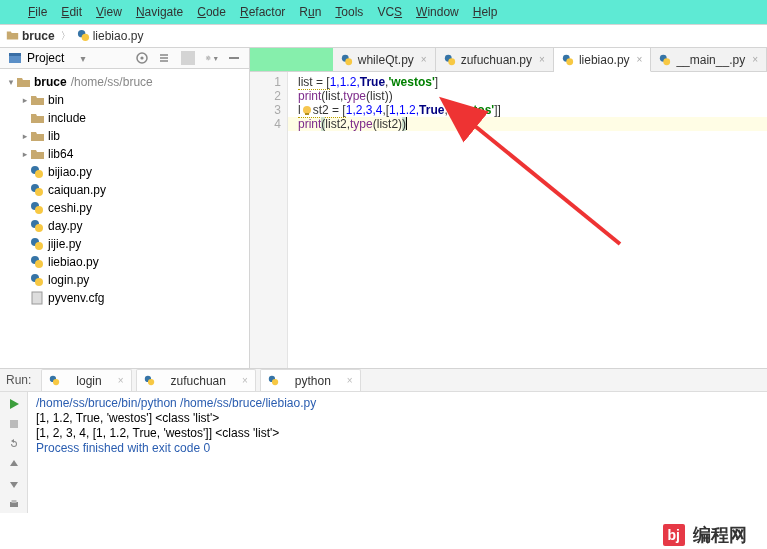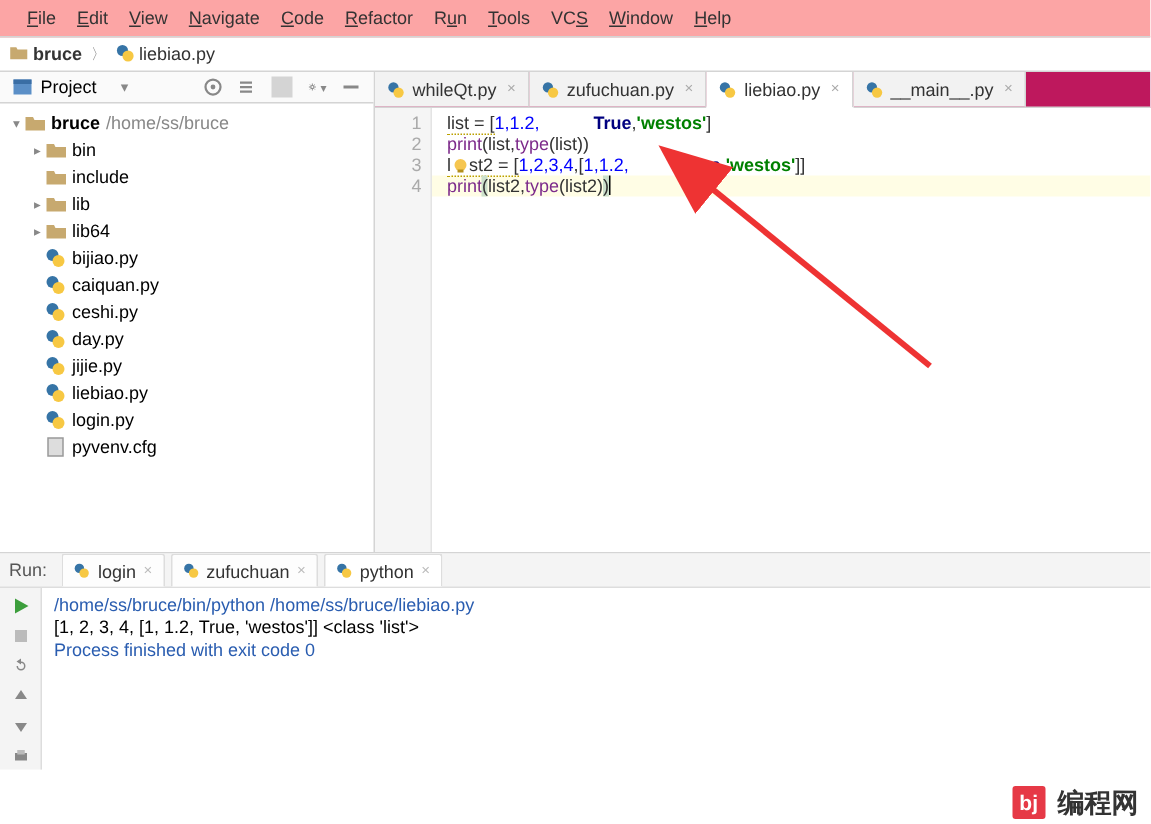--- a/index.html
+++ b/index.html
@@ -1,17 +1,17 @@
 <!DOCTYPE html>
 <html><head>
 <meta charset="utf-8">
 <style>
 * { margin: 0; padding: 0; box-sizing: border-box; font-family: "Segoe UI", Arial, sans-serif; }
 body { width: 767px; height: 549px; overflow: hidden; background: #fff; position: relative; font-size: 12px; color: #333; }
-.menubar { display: flex; align-items: center; padding: 3px 12px; border-bottom: 1px solid #d4d4d4; background: #fca5a5; font-size: 12px; gap: 2px; }
+.menubar { display: flex; align-items: center; padding: 3px 22px; border-bottom: 1px solid #d4d4d4; background: #5eead4; font-size: 12px; gap: 2px; }
 .menubar span { padding: 2px 6px; cursor: pointer; }
 .menubar u { text-decoration: underline; }
 .breadcrumb { display: flex; align-items: center; padding: 4px 6px; border-bottom: 1px solid #d4d4d4; font-size: 12px; gap: 6px; }
 .bc-arrow { color: #888; font-size: 10px; }
 .bc-icon { width: 13px; height: 13px; display: inline-block; margin-right: 3px; vertical-align: -2px; }
 .main { display: flex; height: calc(100% - 30px - 27px - 150px - 22px); }
 .leftcol { width: 250px; border-right: 1px solid #d4d4d4; display: flex; flex-direction: column; }
 .tool-hdr { display: flex; align-items: center; padding: 3px 8px; border-bottom: 1px solid #d4d4d4; background: #fafafa; }
 .tool-hdr .proj-icon { width: 14px; height: 14px; margin-right: 5px; }
 .tool-hdr .label { flex: 1; color: #000; font-size: 12px; }
@@ -22,52 +22,52 @@
 .tree { padding: 4px 4px; overflow-y: auto; flex: 1; font-size: 12px; }
 .tree-item { display: flex; align-items: center; padding: 2px 2px; white-space: nowrap; }
 .tree-item .arrow { width: 10px; display: inline-block; color: #888; font-size: 9px; text-align: center; }
 .tree-item .ficon { width: 14px; height: 14px; margin-right: 4px; display: inline-flex; align-items: center; justify-content: center; }
 .tree-item.root { margin-left: 0; }
 .tree-item.l1 { margin-left: 14px; }
 .tree-item .name { color: #000; }
 .tree-item .name.bold { font-weight: bold; }
 .tree-item .path { color: #888; margin-left: 4px; }
 .rightcol { flex: 1; display: flex; flex-direction: column; }
-.tabs { display: flex; border-bottom: 1px solid #d4d4d4; background: #be185d; height: 24px; }
+.tabs { display: flex; border-bottom: 1px solid #d4d4d4; background: #86efac; height: 24px; justify-content: flex-end; }
 .tab { display: flex; align-items: center; padding: 0 8px; border-right: 1px solid #d4d4d4; font-size: 12px; gap: 5px; cursor: pointer; background: #f2f2f2; }
 .tab.active { background: #fff; border-bottom: 1px solid #fff; margin-bottom: -1px; }
 .tab .pyicon { width: 12px; height: 12px; }
 .tab .close { color: #aaa; font-size: 10px; margin-left: 2px; }
 .editor { display: flex; flex: 1; background: #fff; }
 .gutter { width: 38px; background: #f5f5f5; border-right: 1px solid #e4e4e4; padding-top: 3px; text-align: right; font-family: "Consolas", "Monaco", monospace; font-size: 12px; color: #aaa; }
 .gutter div { padding-right: 6px; line-height: 14px; height: 14px; }
 .code { flex: 1; font-family: "Consolas", "Monaco", monospace; font-size: 12px; padding-top: 3px; line-height: 14px; position: relative; }
 .code .line { height: 14px; padding-left: 10px; white-space: pre; }
 .code .line.current { background: #fffde5; }
 .code .num { color: #0000ff; }
 .code .str { color: #008000; font-weight: bold; }
 .code .fn { color: #7d2b8b; }
-.code .boolw { color: #000080; font-weight: bold; margin-left: 36px; }
+.code .boolw { color: #000080; font-weight: bold; }
 .code .caret { border-left: 1px solid #000; display: inline-block; height: 13px; vertical-align: -2px; }
 .code .warn { border-bottom: 1px dotted #bba000; }
 .code .paren-hl { background: #cce0cc; }
 .arrow-overlay { position: absolute; left: 280px; top: 64px; pointer-events: none; }
 .runpanel { height: 145px; border-top: 1px solid #d4d4d4; display: flex; flex-direction: column; }
 .runtabs { display: flex; align-items: center; background: #f4f4f4; border-bottom: 1px solid #ddd; height: 24px; padding-left: 6px; font-size: 12px; gap: 4px; }
 .runtabs .rlabel { color: #555; margin-right: 6px; }
-.runtab { display: flex; align-items: center; padding: 0 7px; border: 1px solid #ddd; border-bottom: none; border-radius: 2px 2px 0 0; background: #fdfdfd; height: 22px; gap: 5px; cursor: pointer; }
+.runtab { display: flex; align-items: center; padding: 0 7px; border: 1px solid #ddd; border-bottom: none; border-radius: 2px 2px 0 0; background: #fdfdfd; height: 22px; gap: 16px; cursor: pointer; }
 .runtab.active { background: #fff; }
 .runtab .pyicon { width: 11px; height: 11px; }
 .runtab .close { color: #bbb; font-size: 10px; }
 .runbody { flex: 1; display: flex; }
 .runside { width: 28px; background: #f4f4f4; border-right: 1px solid #ddd; display: flex; flex-direction: column; align-items: center; padding-top: 3px; gap: 2px; }
 .runside span { width: 18px; height: 18px; display: inline-flex; align-items: center; justify-content: center; cursor: pointer; }
 .runout { flex: 1; font-family: "Consolas", "Monaco", monospace; font-size: 12px; padding: 4px 8px; color: #000; line-height: 15px; }
 .runout .blue { color: #2a5db0; }
-.statusbar-right { position: absolute; bottom: 2px; right: 8px; display: flex; align-items: center; gap: 8px; }
+.statusbar-right { position: absolute; bottom: 2px; right: 20px; display: flex; align-items: center; gap: 8px; }
 .logo-badge { background: #e63946; color: #fff; padding: 3px 5px; font-weight: bold; font-size: 14px; border-radius: 2px; }
 .cn-text { font-size: 18px; font-weight: bold; color: #333; }
 svg.dir-icon path { fill: #c7a96f; }
 svg.py-icon circle.c1 { fill: #3674a6; }
 svg.py-icon circle.c2 { fill: #f7c843; }
 </style>
 </head>
 <body>
 
 <div class="menubar">
@@ -374,20 +374,21 @@
         </span>
       <span>
           <svg width="14" height="14" viewBox="0 0 14 14">
             <rect x="3" y="5" width="8" height="5" fill="#888"></rect>
             <rect x="4.5" y="3" width="5" height="3" fill="#bbb"></rect>
           </svg>
         </span>
     </div>
     <div class="runout">
       <div class="blue">/home/ss/bruce/bin/python /home/ss/bruce/liebiao.py</div>
+      <div>[1, 1.2, True, 'westos'] &lt;class 'list'&gt;</div>
       <div>[1, 2, 3, 4, [1, 1.2, True, 'westos']] &lt;class 'list'&gt;</div>
       <div></div>
       <div class="blue">Process finished with exit code 0</div>
     </div>
   </div>
 </div>
 
 <svg class="arrow-overlay" width="380" height="220">
   <defs>
       <marker id="ahead" markerWidth="12" markerHeight="12" refX="2" refY="5" orient="auto">

